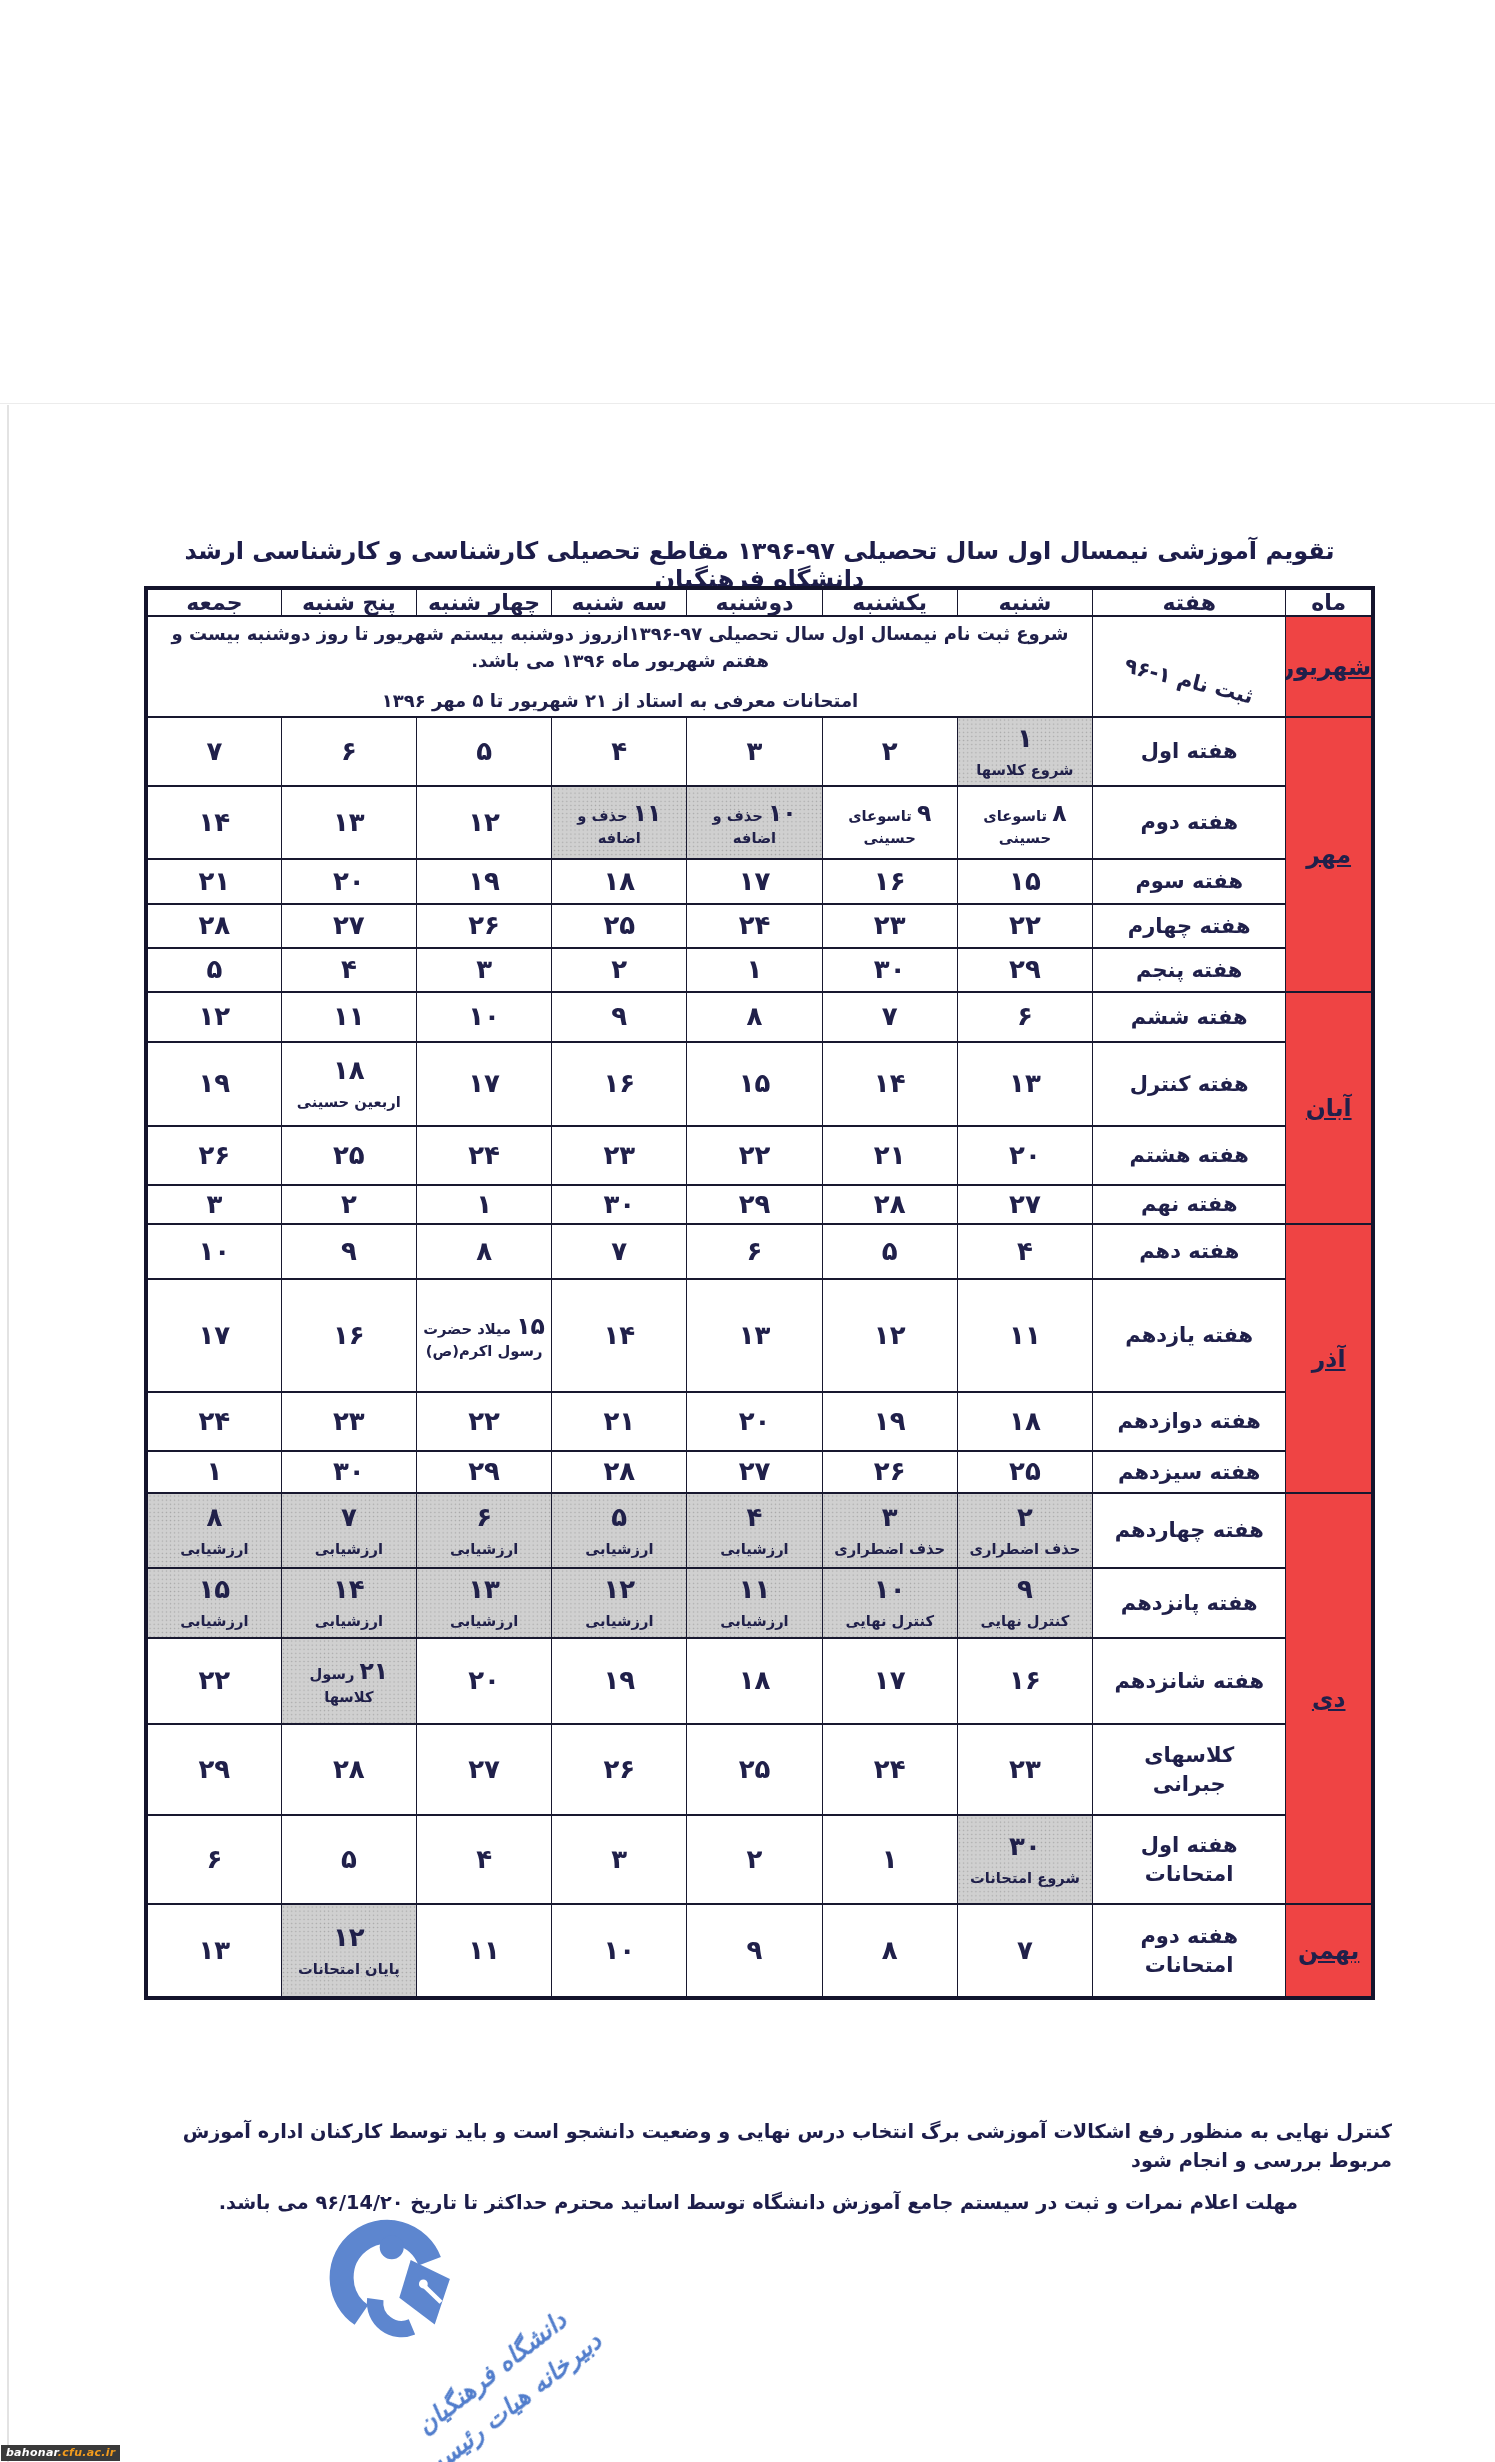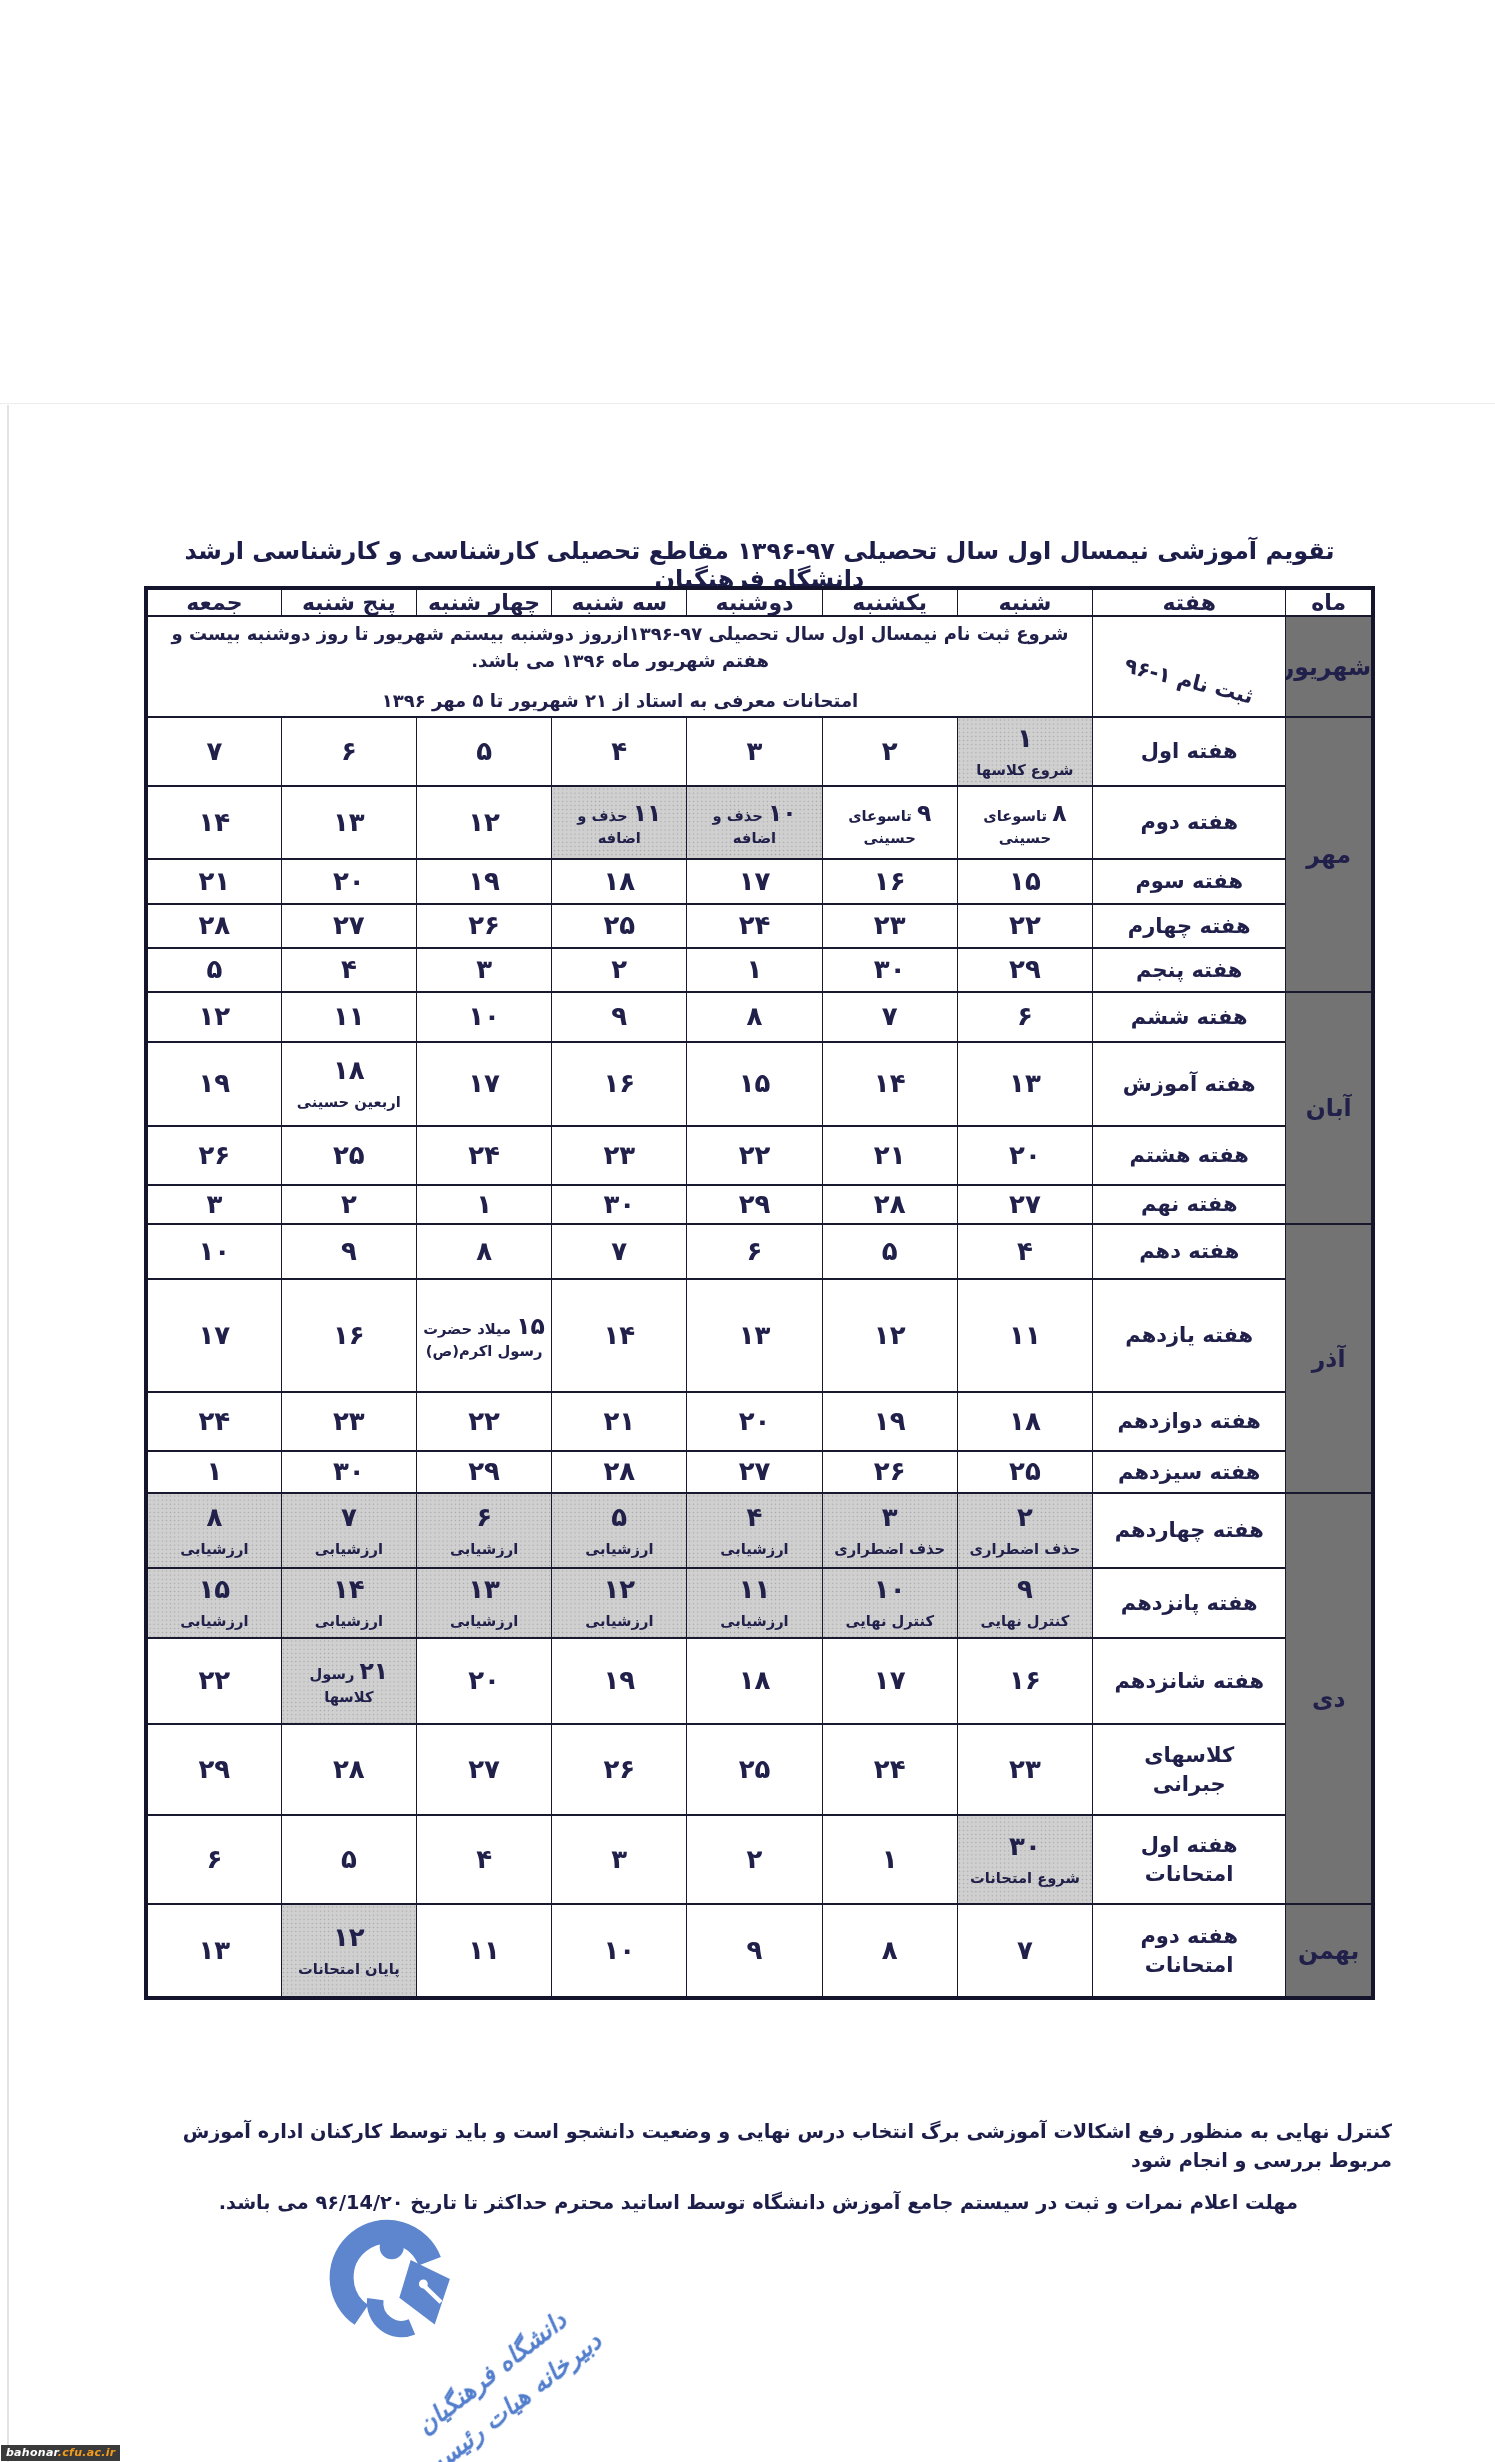--- a/index.html
+++ b/index.html
@@ -23,21 +23,21 @@
   }
   #cal td,#cal th{
     border:1.8px solid #18182f;border-top-width:2.9px;border-bottom-width:2.9px;
     padding:0;text-align:center;vertical-align:middle;font-weight:bold;color:#20204a;
     overflow:hidden;
   }
   tr.hdr th{font-size:22px;border-bottom-width:4.1px;background:#fff;}
   tr.reg td{border-bottom-width:4.1px;}
   .c-month{width:87px}.c-week{width:193px}.c-day{width:135px}
 
-  .month-cell{font-size:23.5px;background:#737373;}
+  .month-cell{font-size:23.5px;background:#ef4444;text-decoration:underline;}
   .week-cell{font-size:21px;white-space:pre-line;line-height:1.35;}
   .reg-week .tilt{display:inline-block;transform:rotate(14deg);font-size:21px;}
   .reg-cell{text-align:right;font-size:18px;padding:8.2px 4.7px 5.9px 4.7px;line-height:1.5;}
   .reg-cell .l2{margin-top:13px;}
 
   .day-cell{font-size:26px;}
   .num{font-size:26px;line-height:1.15;}
   .note{font-size:14.7px;line-height:1.25;margin-top:7px;}
   .iline{font-size:14.7px;line-height:1.3;padding:0 1.8px;}
   .iline .num-sm{font-size:23.5px;}
@@ -257,21 +257,21 @@
           <div class="num">۱۰</div>
         </td>
         <td class="day-cell">
           <div class="num">۱۱</div>
         </td>
         <td class="day-cell">
           <div class="num">۱۲</div>
         </td>
       </tr>
       <tr style="height: 84px;">
-        <td class="week-cell">هفته آموزش</td>
+        <td class="week-cell">هفته کنترل</td>
         <td class="day-cell">
           <div class="num">۱۳</div>
         </td>
         <td class="day-cell">
           <div class="num">۱۴</div>
         </td>
         <td class="day-cell">
           <div class="num">۱۵</div>
         </td>
         <td class="day-cell">

